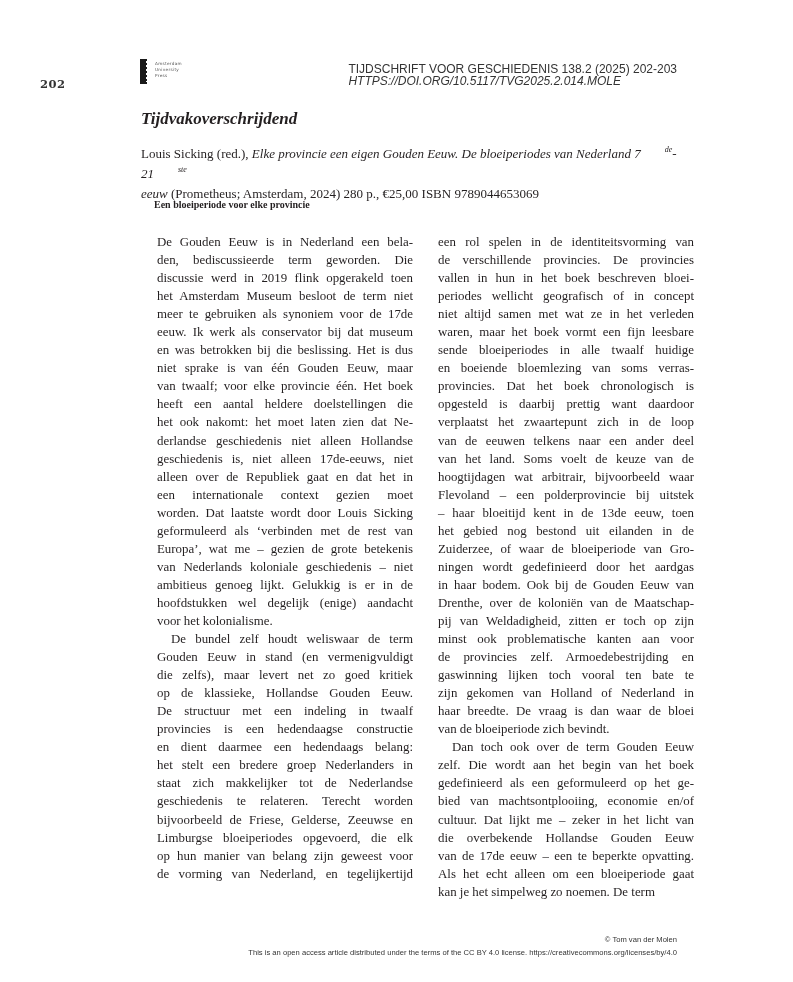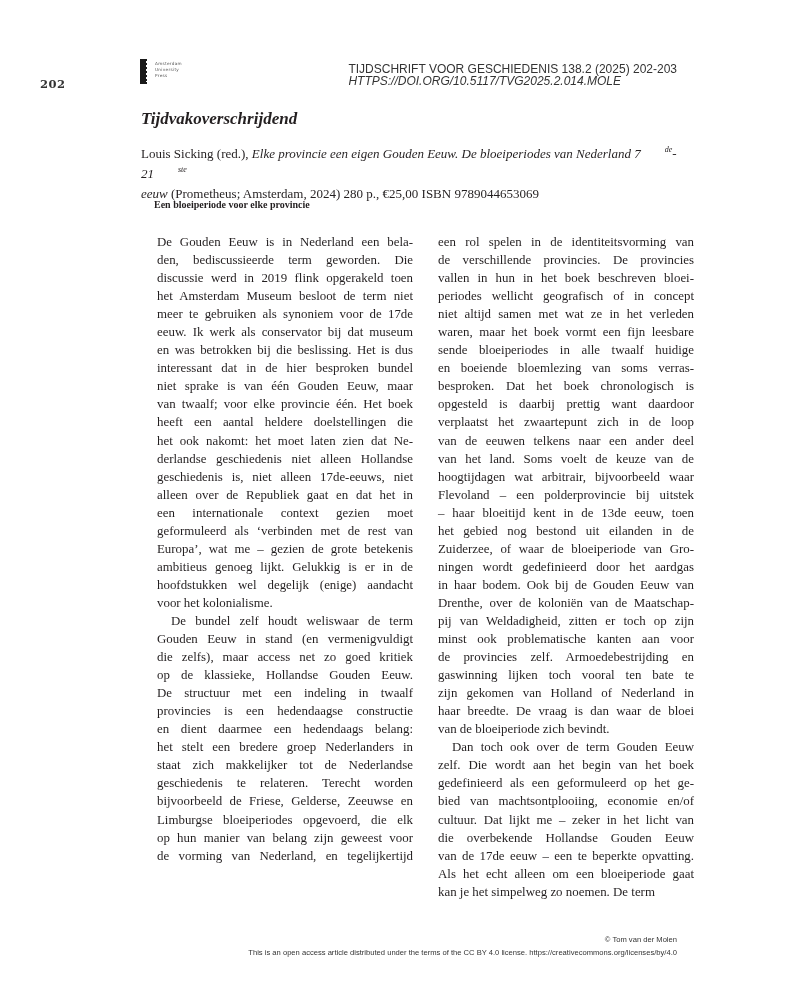--- a/index.html
+++ b/index.html
@@ -53,37 +53,38 @@
 <div class="review-title">Een bloeiperiode voor elke provincie</div>
 
 <div class="col col-left" id="col-left">
     <div class="line">De Gouden Eeuw is in Nederland een bela-</div>
     <div class="line">den, bediscussieerde term geworden. Die</div>
     <div class="line">discussie werd in 2019 flink opgerakeld toen</div>
     <div class="line">het Amsterdam Museum besloot de term niet</div>
     <div class="line">meer te gebruiken als synoniem voor de 17de</div>
     <div class="line">eeuw. Ik werk als conservator bij dat museum</div>
     <div class="line">en was betrokken bij die beslissing. Het is dus</div>
-    <div class="line">interessant dat in de hier besproken bundel</div>
     <div class="line">niet sprake is van één Gouden Eeuw, maar</div>
     <div class="line">van twaalf; voor elke provincie één. Het boek</div>
     <div class="line">heeft een aantal heldere doelstellingen die</div>
     <div class="line">het ook nakomt: het moet laten zien dat Ne-</div>
     <div class="line">derlandse geschiedenis niet alleen Hollandse</div>
     <div class="line">geschiedenis is, niet alleen 17de-eeuws, niet</div>
     <div class="line">alleen over de Republiek gaat en dat het in</div>
     <div class="line">een internationale context gezien moet</div>
+    <div class="line">worden. Dat laatste wordt door Louis Sicking</div>
     <div class="line">geformuleerd als ‘verbinden met de rest van</div>
     <div class="line">Europa’, wat me – gezien de grote betekenis</div>
+    <div class="line">van Nederlands koloniale geschiedenis – niet</div>
     <div class="line">ambitieus genoeg lijkt. Gelukkig is er in de</div>
     <div class="line">hoofdstukken wel degelijk (enige) aandacht</div>
     <div class="line last">voor het kolonialisme.</div>
     <div class="line indent">De bundel zelf houdt weliswaar de term</div>
     <div class="line">Gouden Eeuw in stand (en vermenigvuldigt</div>
-    <div class="line">die zelfs), maar access net zo goed kritiek</div>
+    <div class="line">die zelfs), maar levert net zo goed kritiek</div>
     <div class="line">op de klassieke, Hollandse Gouden Eeuw.</div>
     <div class="line">De structuur met een indeling in twaalf</div>
     <div class="line">provincies is een hedendaagse constructie</div>
     <div class="line">en dient daarmee een hedendaags belang:</div>
     <div class="line">het stelt een bredere groep Nederlanders in</div>
     <div class="line">staat zich makkelijker tot de Nederlandse</div>
     <div class="line">geschiedenis te relateren. Terecht worden</div>
     <div class="line">bijvoorbeeld de Friese, Gelderse, Zeeuwse en</div>
     <div class="line">Limburgse bloeiperiodes opgevoerd, die elk</div>
     <div class="line">op hun manier van belang zijn geweest voor</div>
@@ -91,21 +92,21 @@
   </div>
 <div class="col col-right" id="col-right">
     <div class="line">een rol spelen in de identiteitsvorming van</div>
     <div class="line">de verschillende provincies. De provincies</div>
     <div class="line">vallen in hun in het boek beschreven bloei-</div>
     <div class="line">periodes wellicht geografisch of in concept</div>
     <div class="line">niet altijd samen met wat ze in het verleden</div>
     <div class="line">waren, maar het boek vormt een fijn leesbare</div>
     <div class="line">sende bloeiperiodes in alle twaalf huidige</div>
     <div class="line">en boeiende bloemlezing van soms verras-</div>
-    <div class="line">besproken. Dat het boek chronologisch is</div>
+    <div class="line">provincies. Dat het boek chronologisch is</div>
     <div class="line">opgesteld is daarbij prettig want daardoor</div>
     <div class="line">verplaatst het zwaartepunt zich in de loop</div>
     <div class="line">van de eeuwen telkens naar een ander deel</div>
     <div class="line">van het land. Soms voelt de keuze van de</div>
     <div class="line">hoogtijdagen wat arbitrair, bijvoorbeeld waar</div>
     <div class="line">Flevoland – een polderprovincie bij uitstek</div>
     <div class="line">– haar bloeitijd kent in de 13de eeuw, toen</div>
     <div class="line">het gebied nog bestond uit eilanden in de</div>
     <div class="line">Zuiderzee, of waar de bloeiperiode van Gro-</div>
     <div class="line">ningen wordt gedefinieerd door het aardgas</div>

